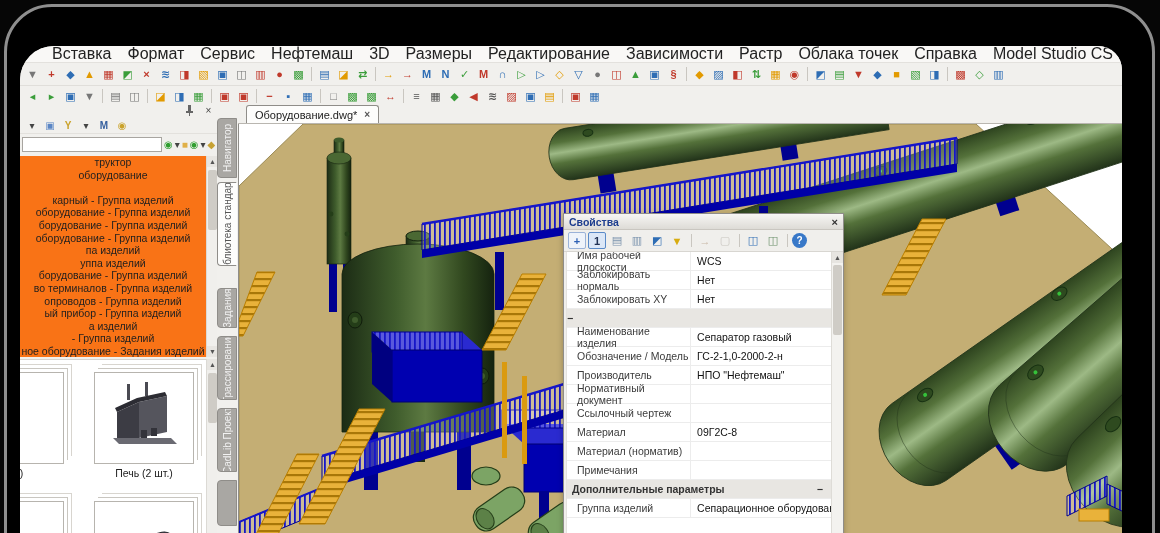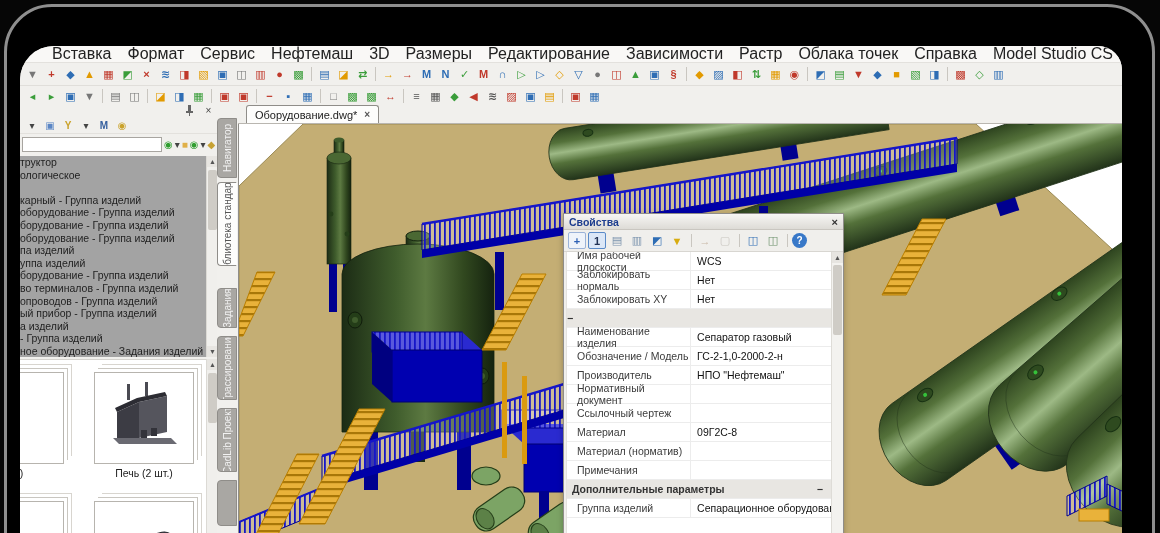--- a/index.html
+++ b/index.html
@@ -27,21 +27,21 @@
   
   #left-panel{position:absolute;left:0;top:58px;width:197px;bottom:0;background:#f1f0ed;}
   #lp-header{position:absolute;top:0;right:2px;height:14px;display:flex;gap:6px;align-items:center;}
   .lp-hbtn{font-size:10px;color:#444;width:13px;height:12px;line-height:11px;text-align:center;}
   #lp-filterbar{position:absolute;left:0;top:13px;width:100%;height:17px;display:flex;align-items:center;
                 gap:2px;padding-left:4px;border-bottom:1px solid #e3e1dd;}
   .lp-fbtn{width:16px;height:15px;display:flex;align-items:center;justify-content:center;font-size:10px;font-weight:bold;}
   #lp-searchrow{position:absolute;left:0;top:30px;width:100%;height:21px;display:flex;align-items:center;gap:2px;padding:0 2px;}
   #lp-search{flex:0 0 96px;height:15px;border:1px solid #a8a5a0;background:#fff;font-size:10px;padding:0 3px;}
   .lp-sbtn{width:15px;height:15px;display:flex;align-items:center;justify-content:center;font-size:10px;font-weight:bold;}
-  #lp-tree{position:absolute;left:0;top:52px;width:186px;height:201px;background:#a3a3a3;overflow:hidden;}
+  #lp-tree{position:absolute;left:0;top:52px;width:186px;height:201px;background:#f97316;overflow:hidden;text-align:center;}
   .tree-item{font-size:10.5px;color:#1f1f1f;line-height:12.6px;height:12.6px;white-space:nowrap;overflow:hidden;}
   #tree-scroll{position:absolute;right:0;top:52px;width:11px;height:201px;background:#f0efec;border-left:1px solid #dcdad5;}
   .scr-arrow{width:11px;height:11px;font-size:7px;color:#555;text-align:center;line-height:11px;background:#e7e5e1;}
   .scr-thumb{position:absolute;left:1px;width:9px;background:#cfccc6;border-radius:2px;}
   #lp-thumbs{position:absolute;left:0;top:255px;right:0;bottom:0;background:#fff;border-top:1px solid #d5d3ce;overflow:hidden;}
   .thumb-row{display:flex;gap:26px;margin:12px 0 0 -58px;}
   .thumb-cell{width:104px;flex:0 0 104px;text-align:center;}
   .thumb-img{width:100px;height:92px;background:#fff;border:1px solid #b7b4ae;margin:0 auto;
              box-shadow:3px -3px 0 #fff,4px -4px 0 #c9c6c0,7px -7px 0 #fff,8px -8px 0 #d8d5cf;
              display:flex;align-items:center;justify-content:center;}
@@ -354,21 +354,21 @@
 
             <span class="lp-sbtn" style="color: rgb(68, 68, 68);">▾</span>
 
             <span class="lp-sbtn" style="color: rgb(199, 162, 52);">◆</span>
 
         </div>
         <div id="lp-tree">
 
             <div class="tree-item">труктор</div>
 
-            <div class="tree-item">ологическое</div>
+            <div class="tree-item">оборудование</div>
 
             <div class="tree-item"></div>
 
             <div class="tree-item">карный - Группа изделий</div>
 
             <div class="tree-item">оборудование - Группа изделий</div>
 
             <div class="tree-item">борудование - Группа изделий</div>
 
             <div class="tree-item">оборудование - Группа изделий</div>

